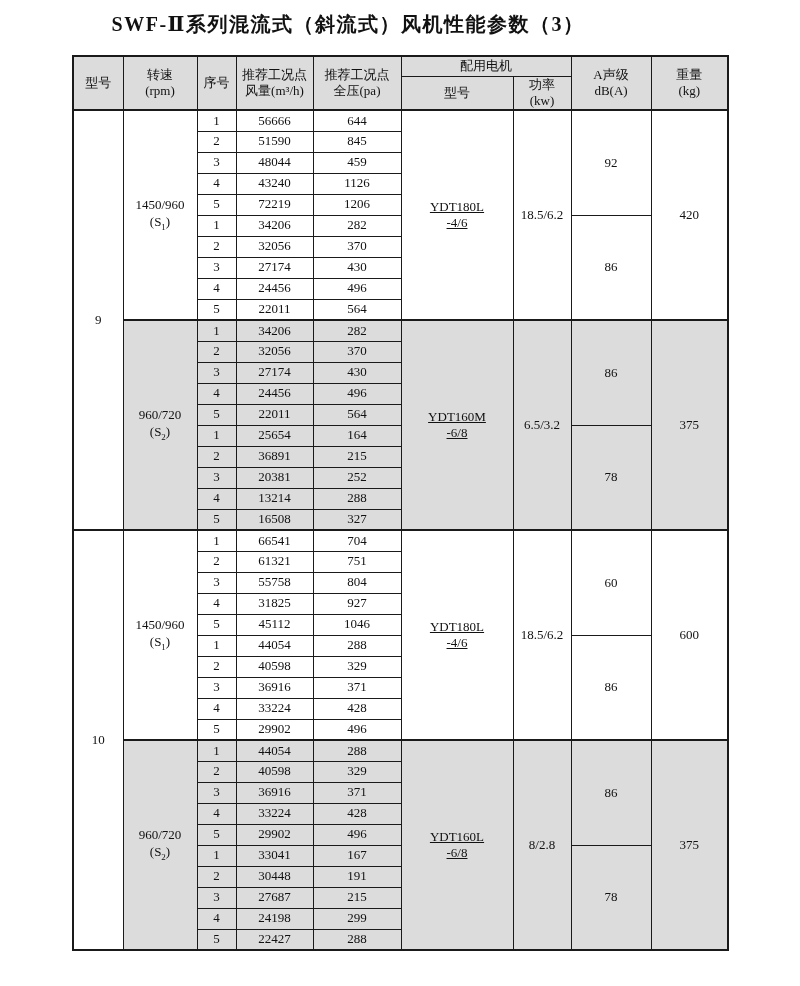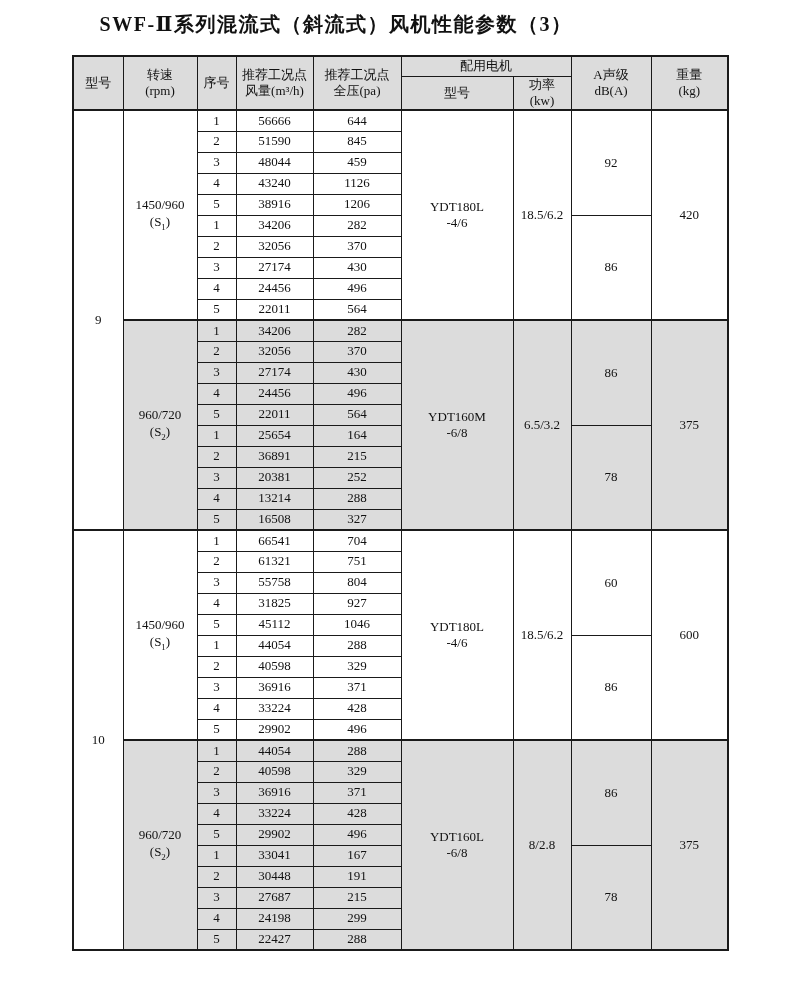--- a/index.html
+++ b/index.html
@@ -12,21 +12,21 @@
   .page {
     position: relative;
     width: 800px;
     height: 986px;
     background: #ffffff;
     overflow: hidden;
   }
   .title {
     position: absolute;
     top: 11px;
-    left: 0;
+    left: 12px;
     width: 672px;
     text-align: center;
     font-size: 20px;
     font-weight: bold;
     letter-spacing: 1.5px;
     white-space: nowrap;
   }
   table.spec {
     position: absolute;
     left: 72px;
@@ -50,21 +50,21 @@
     font-weight: normal;
     white-space: pre-line;
   }
   .spec thead tr.h1 { height: 20px; }
   .spec thead tr.h2 { height: 32px; }
   .spec thead { border-bottom: 2px solid #1a1a1a; }
   .spec tbody tr { height: 21px; }
   .spec tbody tr.sec td { border-top: 2px solid #1a1a1a; }
   .spec tbody tr.shade > td { background: #dcdcdc; }
   .spec td.model { background: #ffffff; }
-  .pre { white-space: pre-line; }
+  .pre { white-space: pre-line; text-decoration: underline; }
   sub { font-size: 9px; }
 </style>
 </head>
 <body>
 
 <div class="page">
   <div class="title">SWF-Ⅱ系列混流式（斜流式）风机性能参数（3）</div>
 
   <table class="spec">
     <colgroup>
@@ -127,21 +127,21 @@
           <td>48044</td>
           <td>459</td>
         </tr>
       <tr>
           <td>4</td>
           <td>43240</td>
           <td>1126</td>
         </tr>
       <tr>
           <td>5</td>
-          <td>38916</td>
+          <td>72219</td>
           <td>1206</td>
         </tr>
       <tr>
           <td>1</td>
           <td>34206</td>
           <td>282</td>
           <td rowspan="5">86</td>
         </tr>
       <tr>
           <td>2</td>

